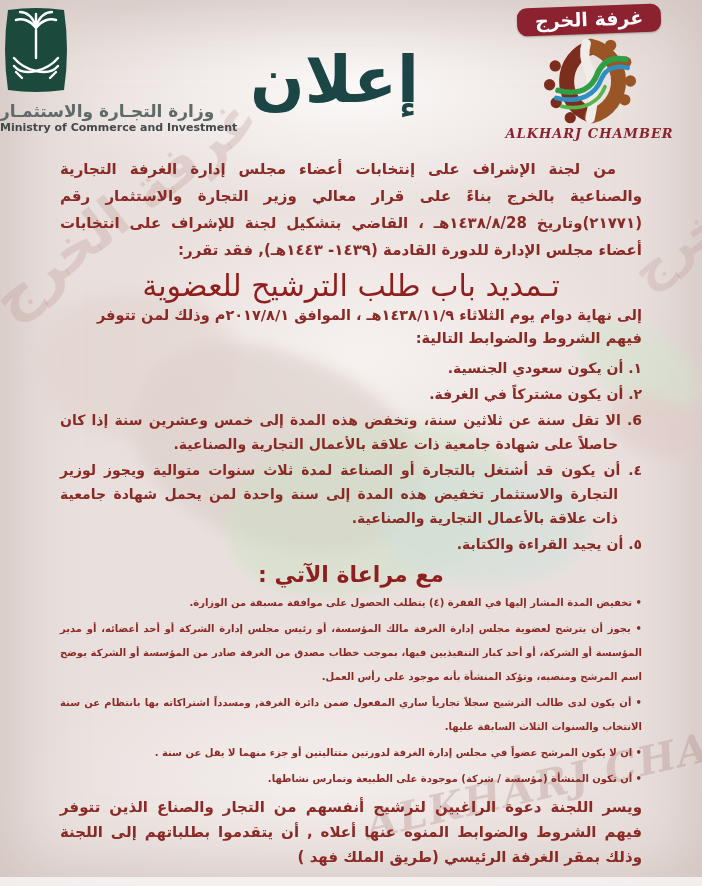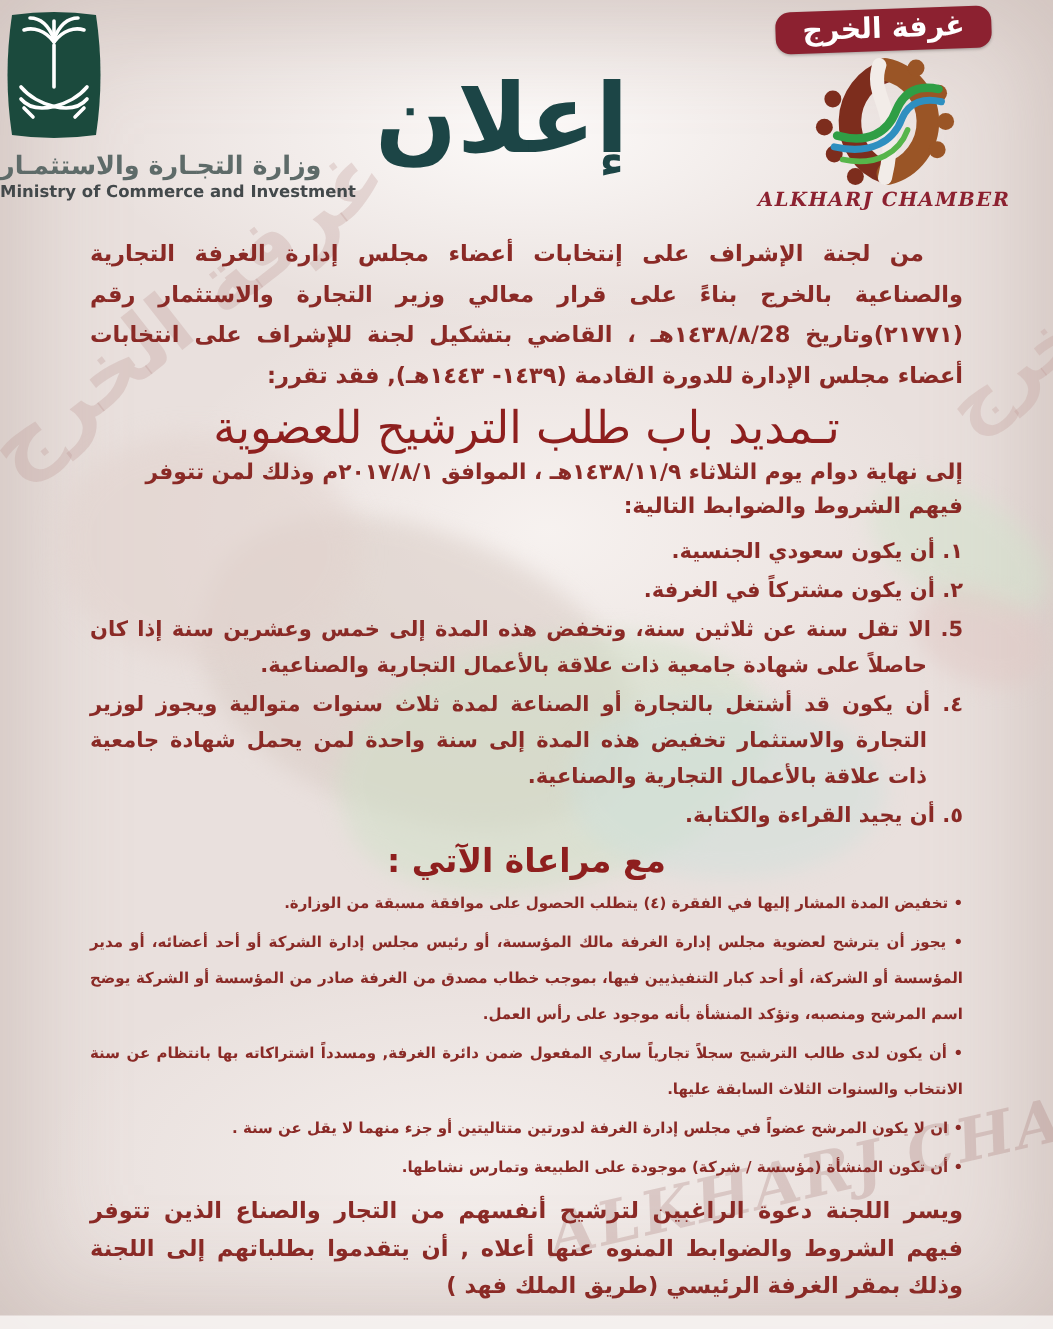--- a/index.html
+++ b/index.html
@@ -116,21 +116,21 @@
   <div class="main">
     <p class="intro">من لجنة الإشراف على إنتخابات أعضاء مجلس إدارة الغرفة التجارية والصناعية بالخرج بناءً على قرار معالي وزير التجارة والاستثمار رقم (٢١٧٧١)وتاريخ ١٤٣٨/٨/28هـ ، القاضي بتشكيل لجنة للإشراف على انتخابات أعضاء مجلس الإدارة للدورة القادمة (١٤٣٩- ١٤٤٣هـ), فقد تقرر:</p>
 
     <div class="h1">تـمديد باب طلب الترشيح للعضوية</div>
     <p class="subtitle">إلى نهاية دوام يوم الثلاثاء ١٤٣٨/١١/٩هـ ، الموافق ٢٠١٧/٨/١م وذلك لمن تتوفر فيهم الشروط والضوابط التالية:</p>
 
     <div>
 
     <div class="cond">١. أن يكون سعودي الجنسية.</div>
         <div class="cond">٢. أن يكون مشتركاً في الغرفة.</div>
-        <div class="cond">5. الا تقل سنة عن ثلاثين سنة، وتخفض هذه المدة إلى خمس وعشرين سنة إذا كان حاصلاً على شهادة جامعية ذات علاقة بالأعمال التجارية والصناعية.</div>
+        <div class="cond">6. الا تقل سنة عن ثلاثين سنة، وتخفض هذه المدة إلى خمس وعشرين سنة إذا كان حاصلاً على شهادة جامعية ذات علاقة بالأعمال التجارية والصناعية.</div>
         <div class="cond">٤. أن يكون قد أشتغل بالتجارة أو الصناعة لمدة ثلاث سنوات متوالية ويجوز لوزير التجارة والاستثمار تخفيض هذه المدة إلى سنة واحدة لمن يحمل شهادة جامعية ذات علاقة بالأعمال التجارية والصناعية.</div>
         <div class="cond">٥. أن يجيد القراءة والكتابة.</div>
       </div>
 
     <div class="h2">مع مراعاة الآتي :</div>
 
     <div>
 
     <div class="note">• تخفيض المدة المشار إليها في الفقرة (٤) يتطلب الحصول على موافقة مسبقة من الوزارة.</div>
         <div class="note">• يجوز أن يترشح لعضوية مجلس إدارة الغرفة مالك المؤسسة، أو رئيس مجلس إدارة الشركة أو أحد أعضائه، أو مدير المؤسسة أو الشركة، أو أحد كبار التنفيذيين فيها، بموجب خطاب مصدق من الغرفة صادر من المؤسسة أو الشركة يوضح اسم المرشح ومنصبه، وتؤكد المنشأة بأنه موجود على رأس العمل.</div>

